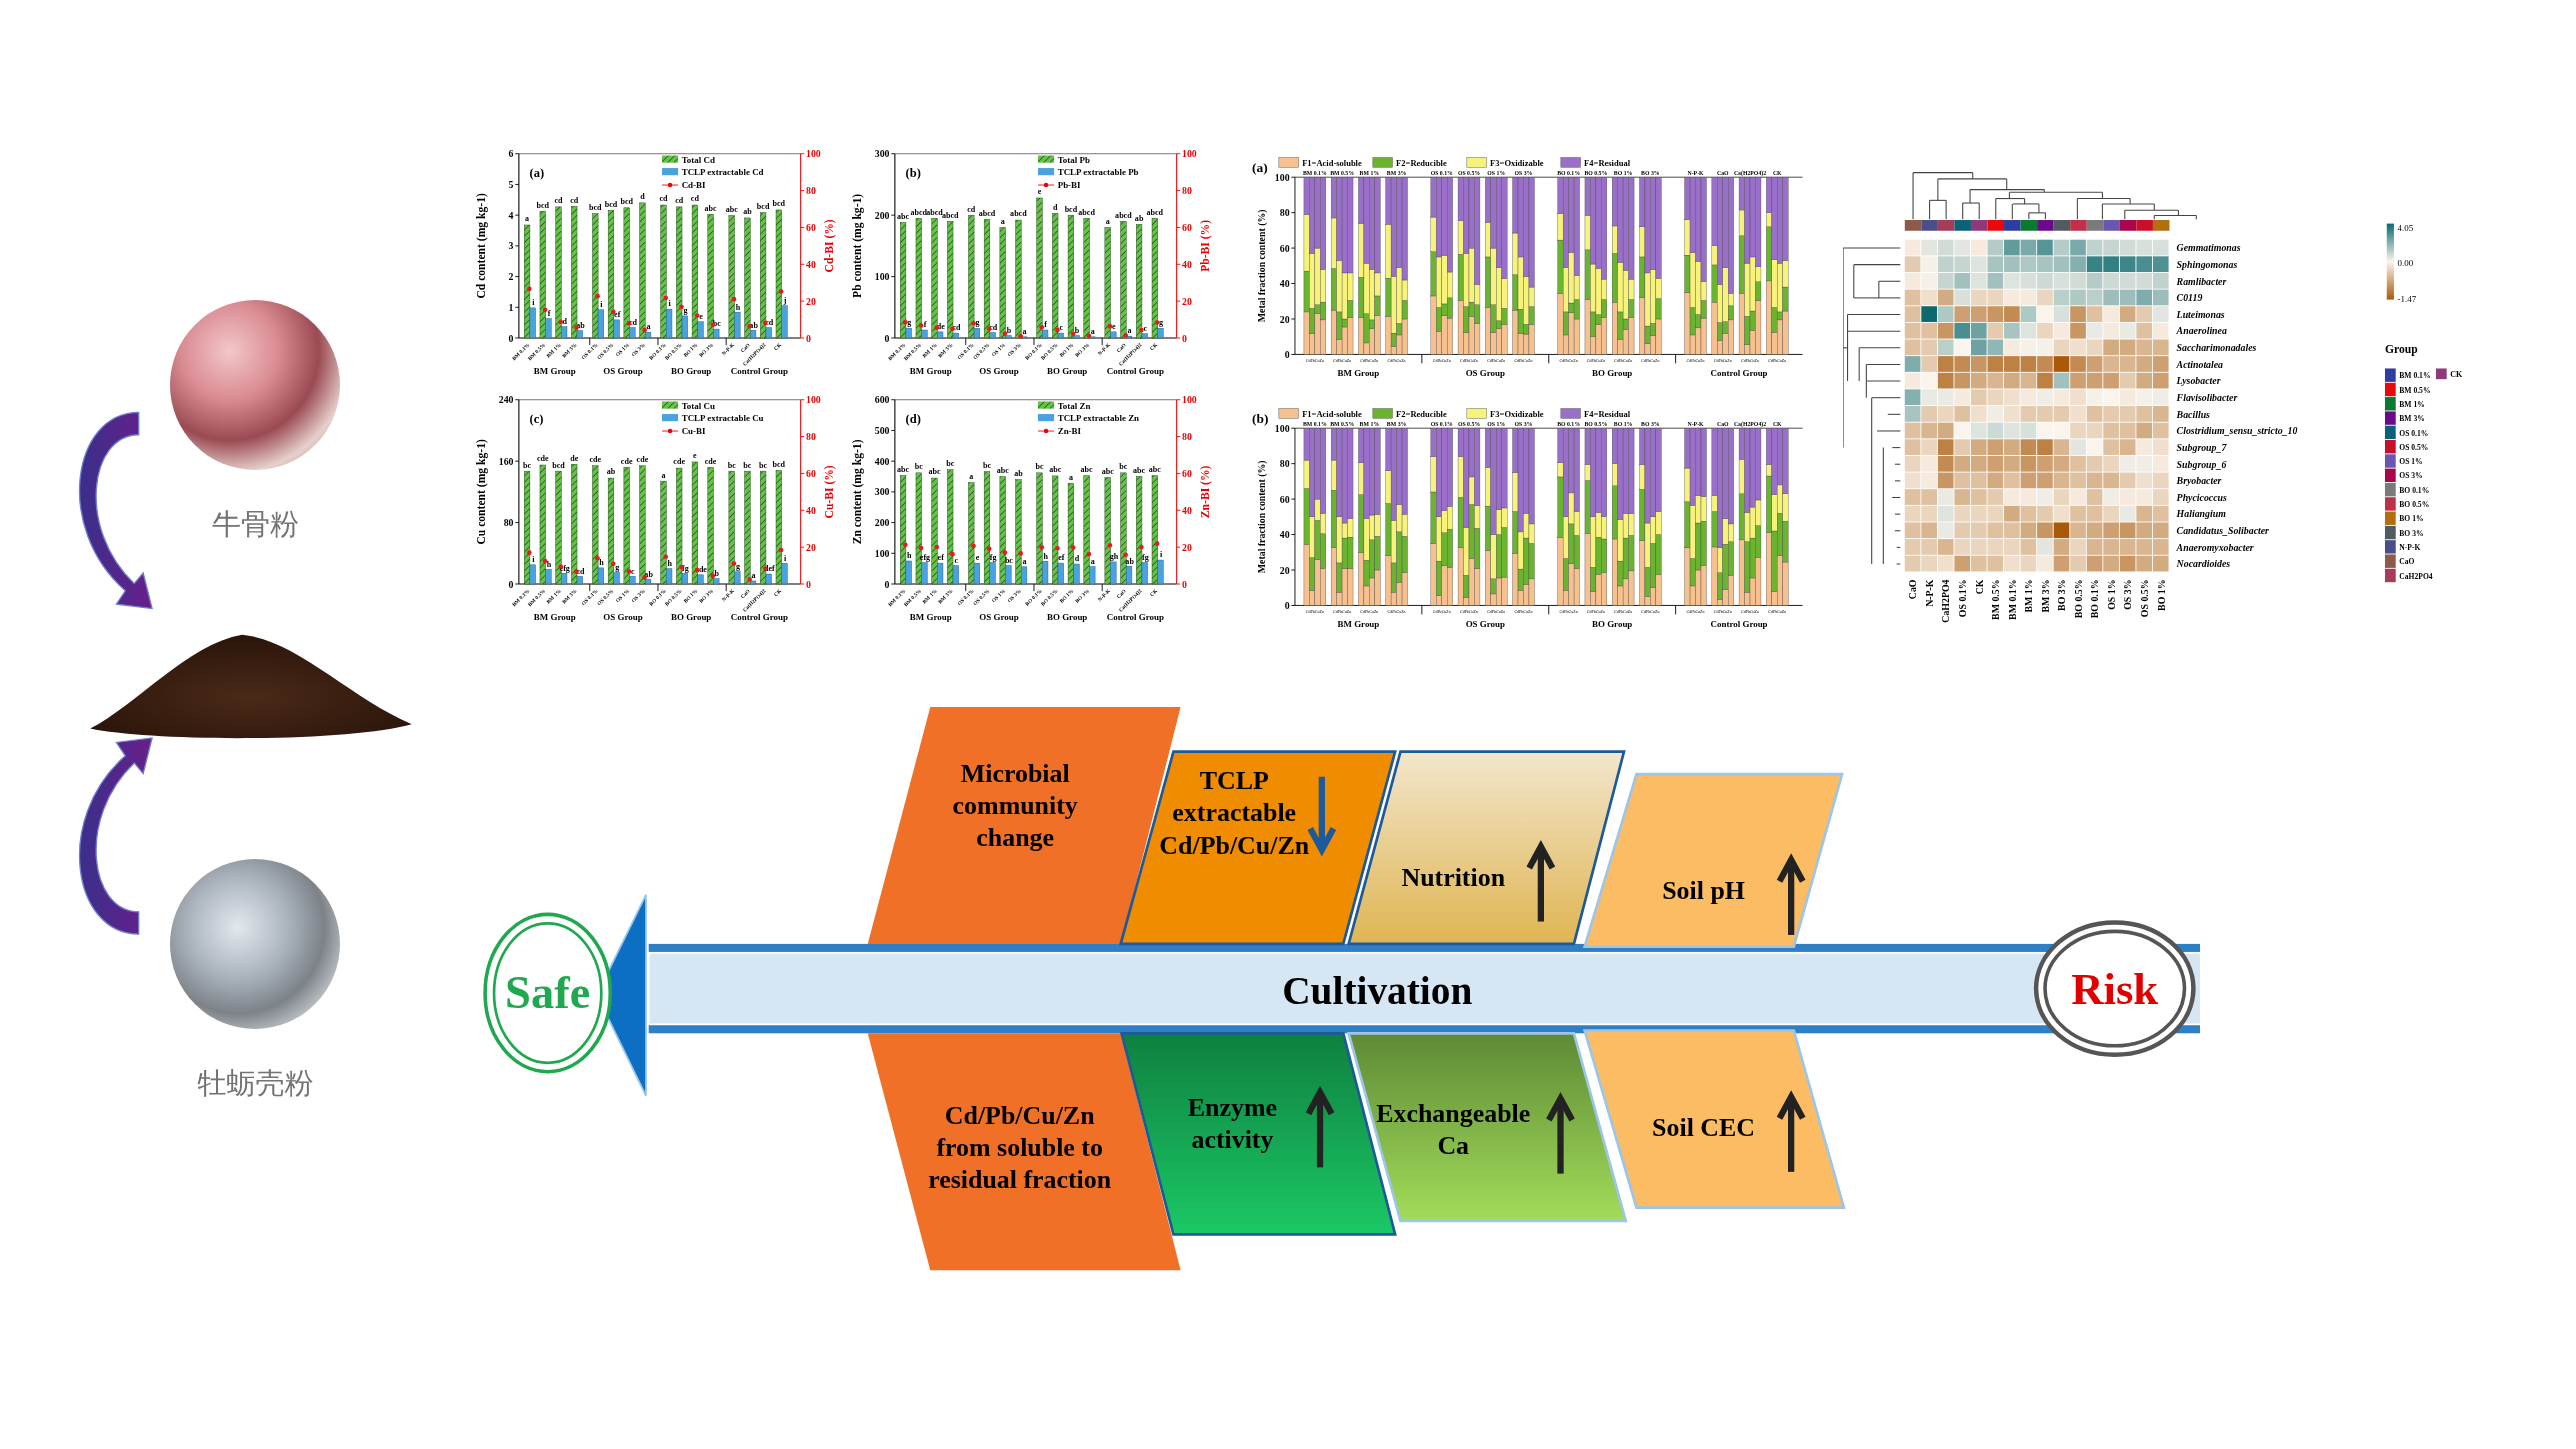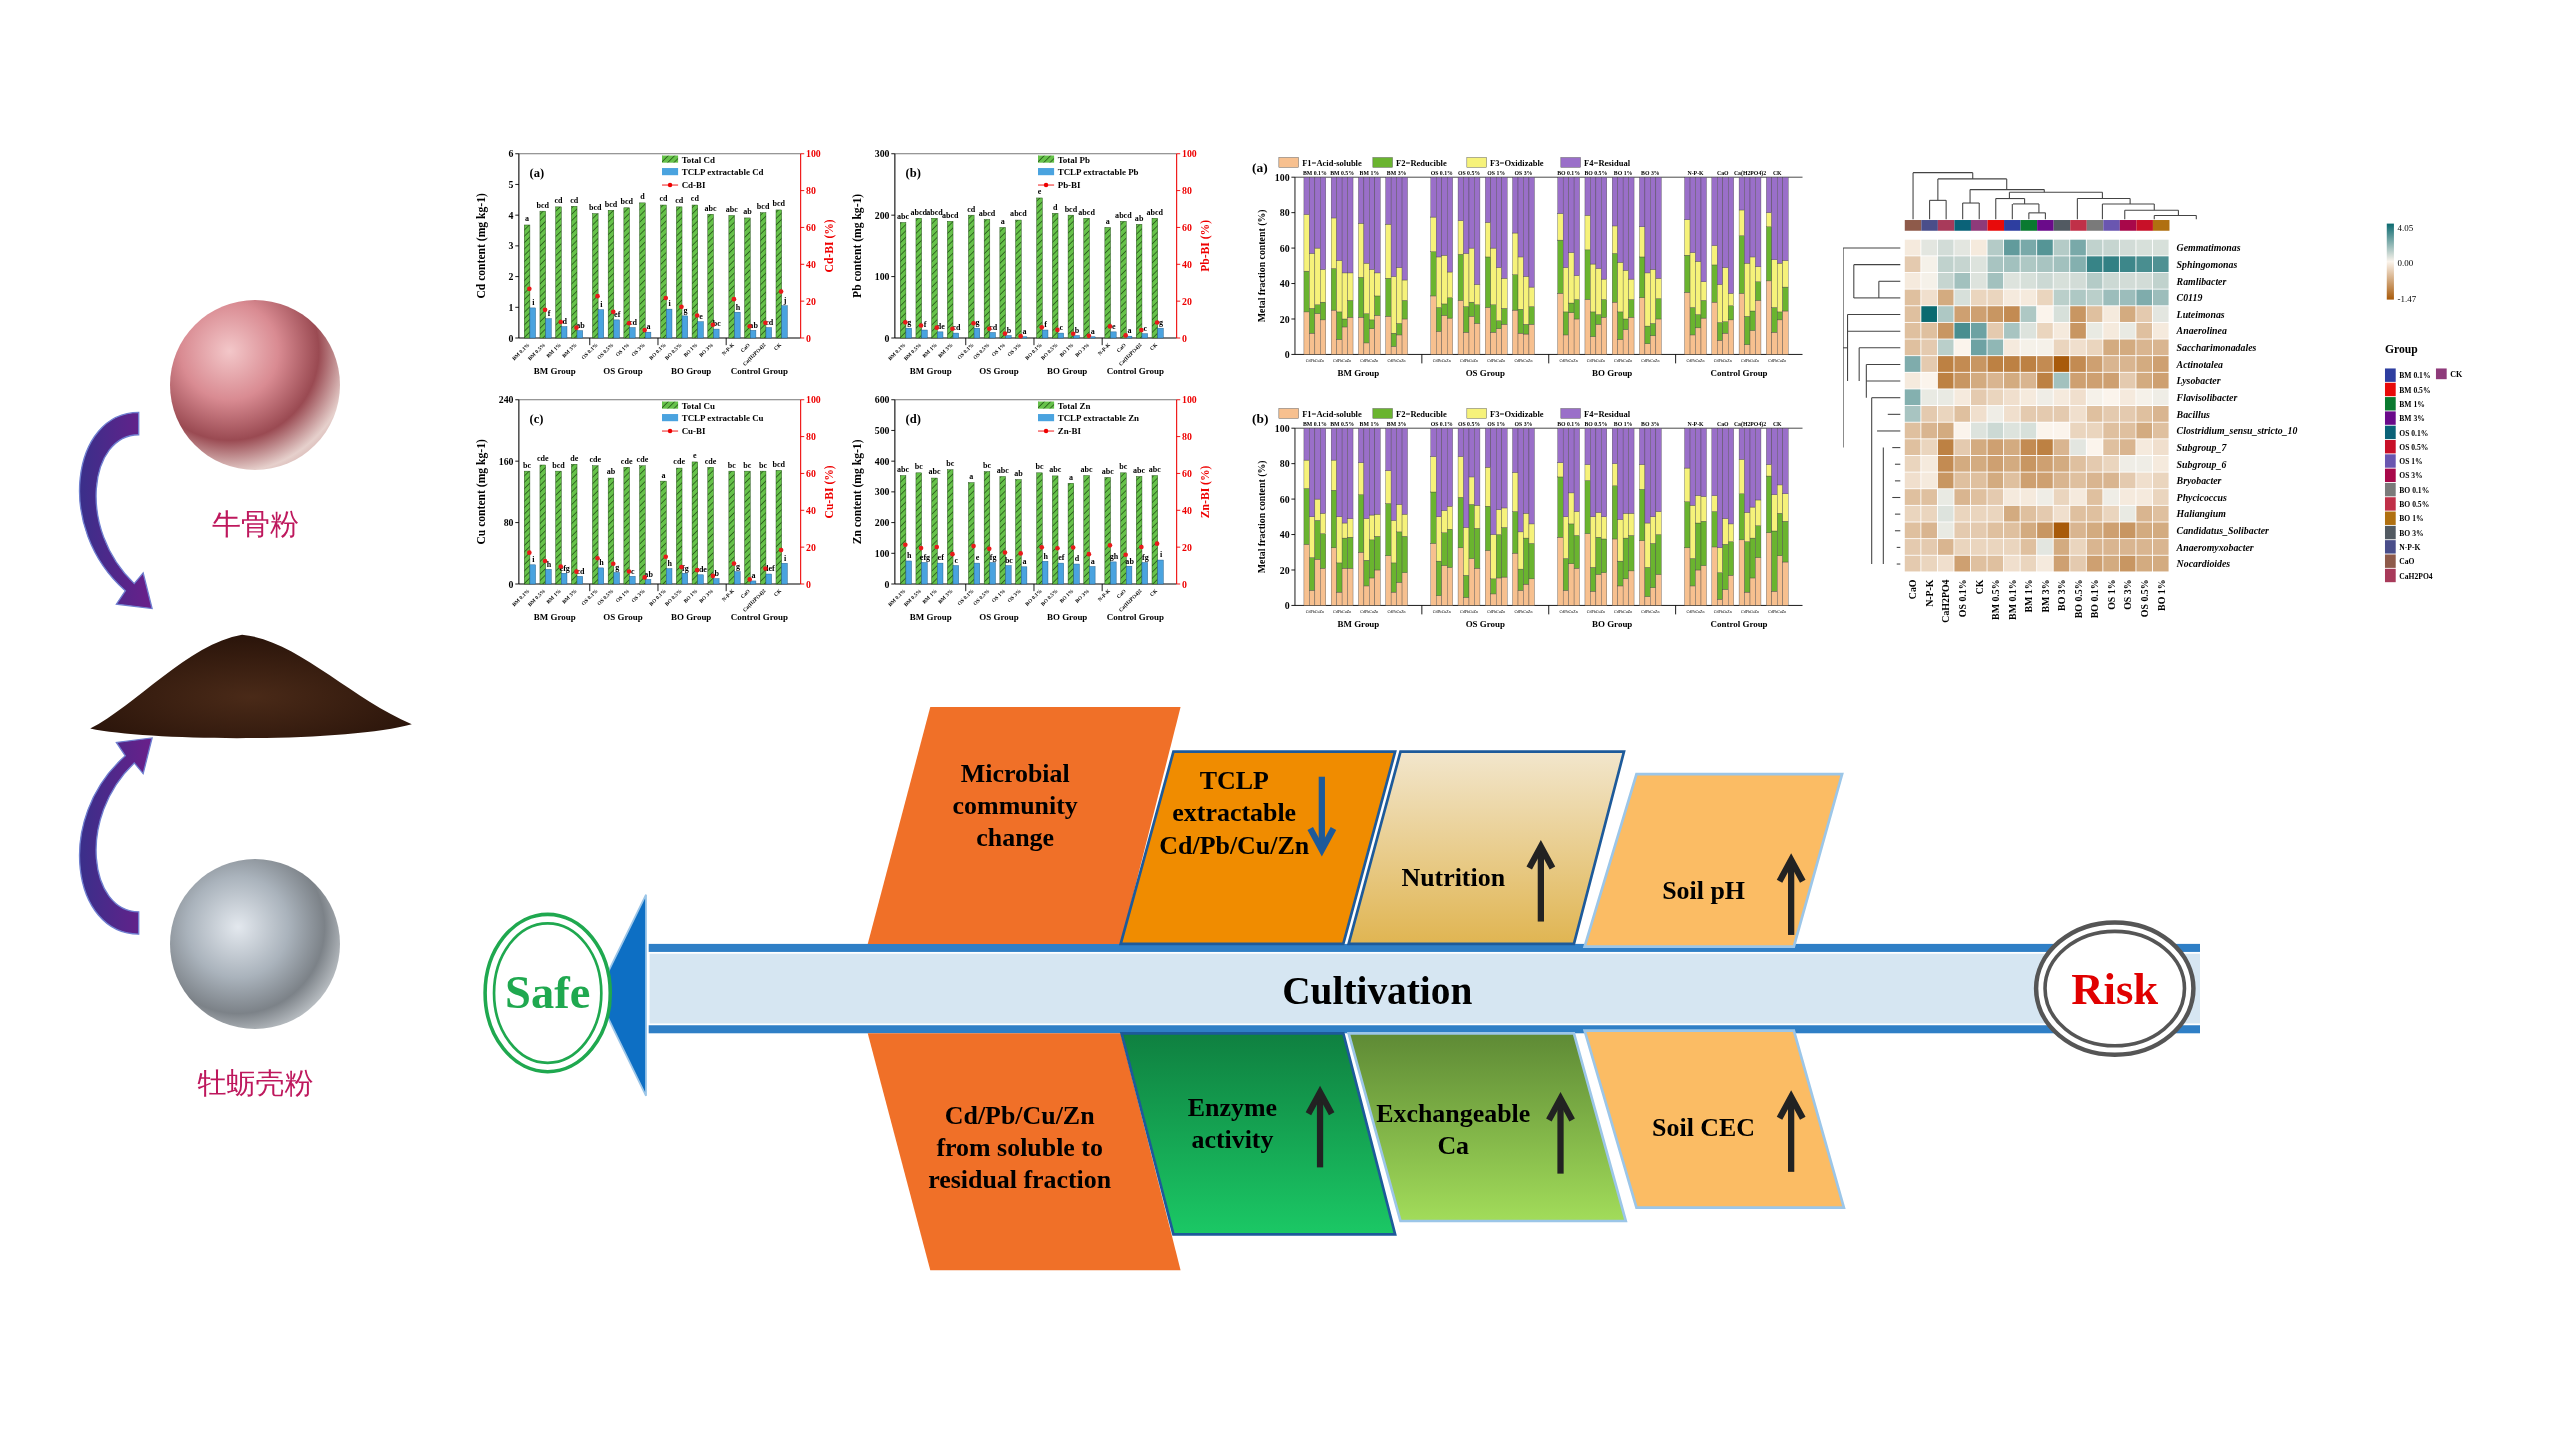--- a/index.html
+++ b/index.html
@@ -1,19 +1,19 @@
 <!DOCTYPE html>
 <html style="font-size:14.3px"><head>
 <meta charset="utf-8">
 <style>
   html, body { margin:0; padding:0; background:#ffffff; }
   body { width:2576px; height:1449px; position:relative; overflow:hidden; font-family:"Liberation Serif", serif; }
   .abs { position:absolute; }
   svg text { font-family:"Liberation Serif", serif; }
-  .cn-label { font-family:"DejaVu Sans", sans-serif; font-size:29px; color:#be185d; text-align:center; width:215px; }
+  .cn-label { font-family:"DejaVu Sans", sans-serif; font-size:29px; color:#737373; text-align:center; width:215px; }
   .photo { border-radius:50%; overflow:hidden; }
 </style>
 </head>
 <body>
 
 <div class="abs" style="left:0;top:0;width:447px;height:1449px;">
   <svg class="abs" style="left:54px;top:394px" width="107" height="233" viewBox="0 0 120 260">
     <defs>
         <linearGradient id="purp" x1="0" x2="1">
           <stop offset="0" stop-color="#3a2f8a"></stop>

